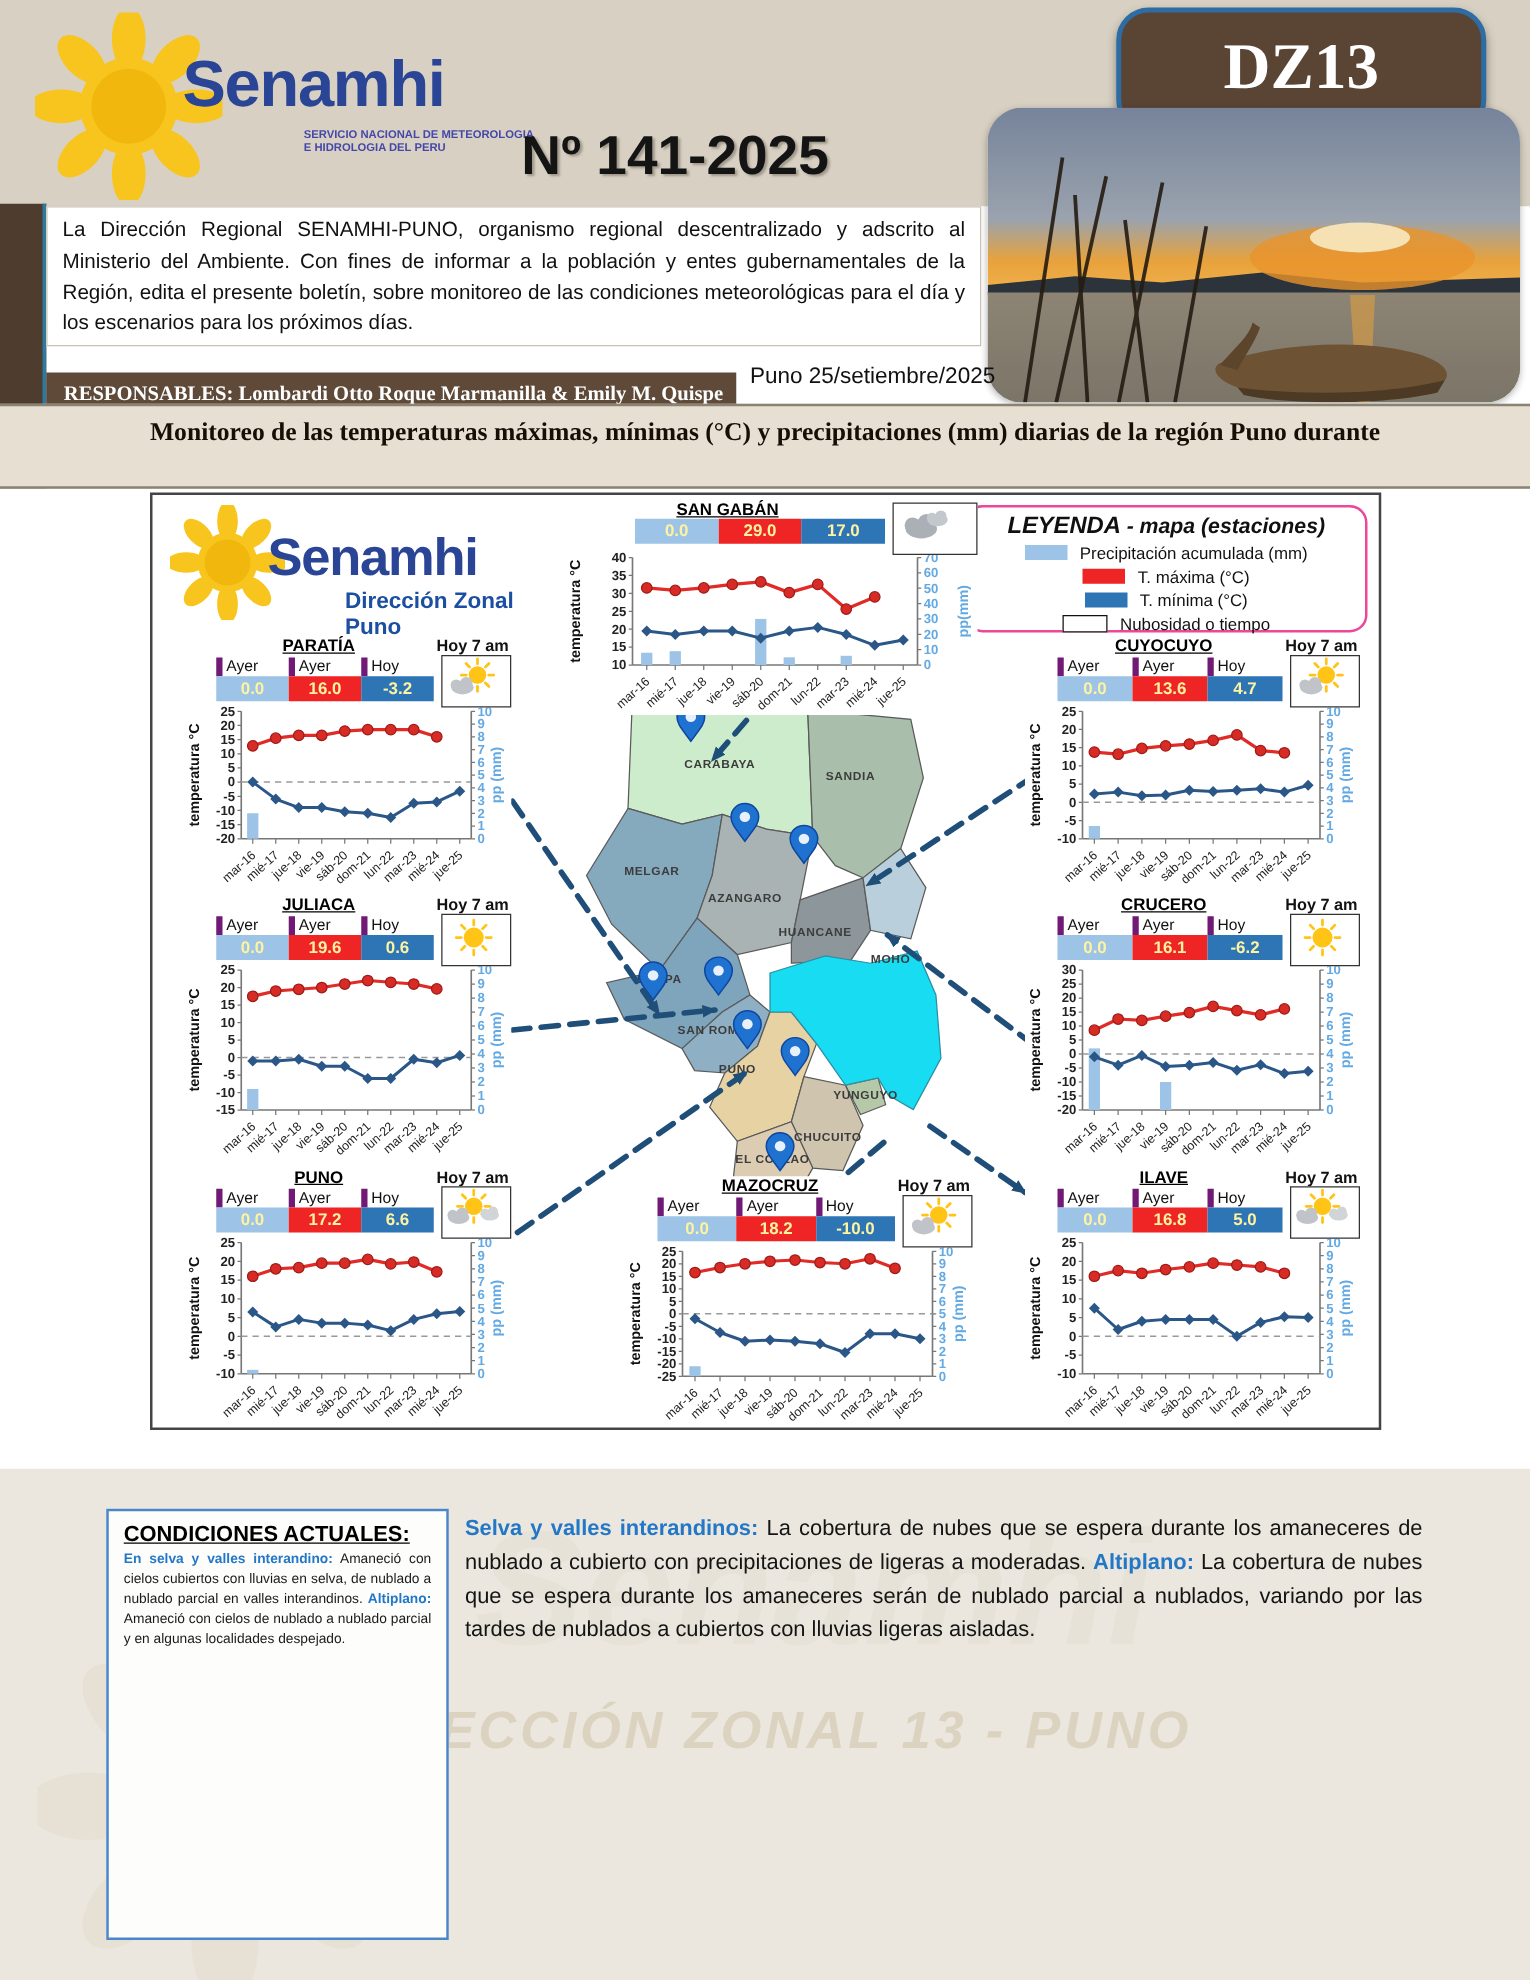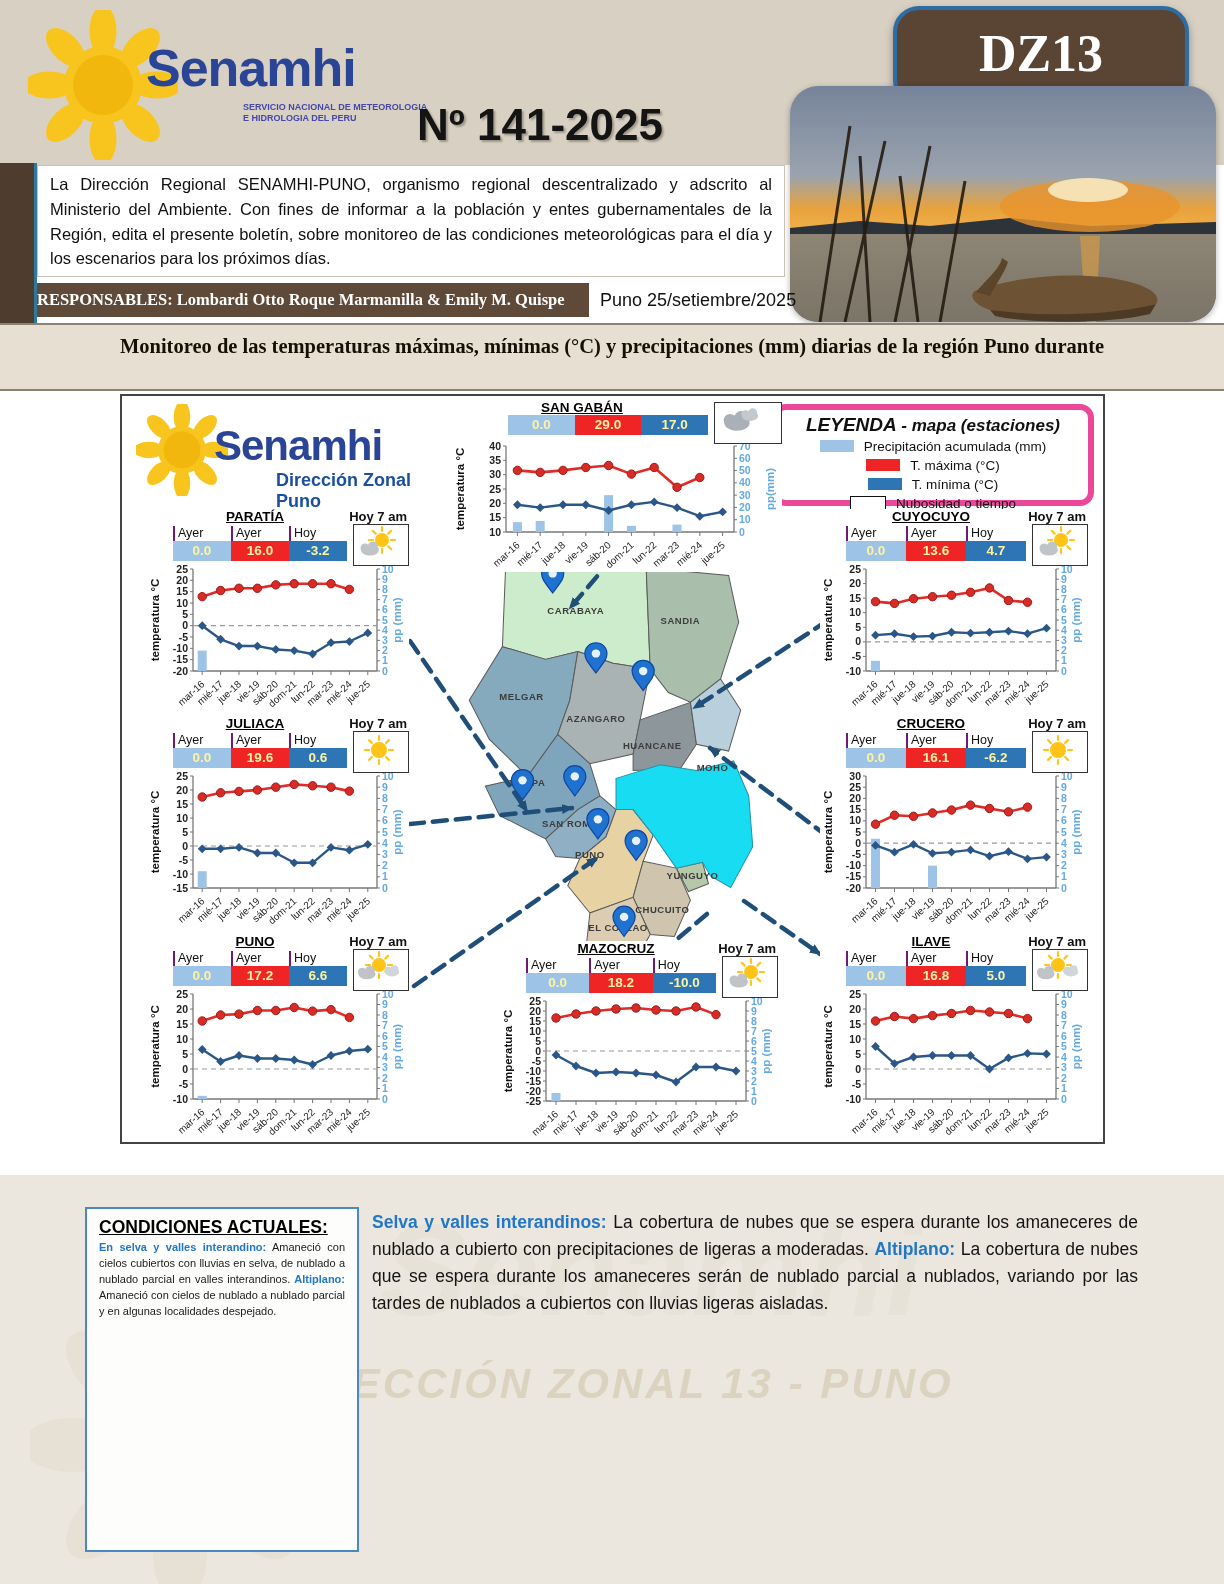--- a/index.html
+++ b/index.html
@@ -17,49 +17,49 @@
         font-size:44px;color:#141414;text-shadow:2px 2px 2px #9f978a;}
   .dz-badge{position:absolute;left:893px;top:6px;width:288px;height:92px;background:#5a4434;
         border:4px solid #2e6da4;border-radius:26px;color:#fff;font-family:"Liberation Serif",serif;
         font-weight:bold;font-size:52px;text-align:center;line-height:88px;box-shadow:0 4px 8px rgba(0,0,0,.35);}
   .photo{position:absolute;left:790px;top:86px;width:426px;height:236px;border-radius:28px;overflow:hidden;
         box-shadow:0 2px 6px rgba(0,0,0,.3);}
   .left-strip{position:absolute;left:0;top:163px;width:34px;height:228px;background:#4e3d2e;border-right:3px solid #2d7a9e;}
   .intro-box{position:absolute;left:37px;top:165px;width:748px;height:112px;background:#fff;
         border:1px solid #c9c2b4;padding:6px 12px 20px 12px;box-sizing:border-box;}
   .intro-box p{margin:0;font-size:16.5px;line-height:1.5;color:#111;text-align:justify;}
-  .resp-bar{position:absolute;left:37px;top:283px;width:552px;height:34px;background:#5f4a39;color:#fff;
-        font-family:"Liberation Serif",serif;font-weight:bold;font-size:16.5px;line-height:34px;box-sizing:border-box;}
+  .resp-bar{position:absolute;left:37px;top:298px;width:552px;height:34px;background:#5f4a39;color:#fff;
+        font-family:"Liberation Serif",serif;font-weight:bold;font-size:16.5px;line-height:34px;padding-left:14px;box-sizing:border-box;}
   .date-box{position:absolute;left:600px;top:283px;width:200px;height:34px;font-size:18px;color:#111;line-height:34px;}
   .section-title{position:absolute;left:0;top:323px;width:1224px;height:68px;background:#e7e0d2;
         border-top:2px solid #8a8273;border-bottom:2px solid #8a8273;text-align:center;
         font-family:"Liberation Serif",serif;font-weight:bold;color:#160f06;font-size:20.5px;line-height:1.5;padding-top:6px;box-sizing:border-box;}
   
   .panel{position:absolute;left:120px;top:394px;width:985px;height:750px;background:#fff;border:2px solid #444;box-sizing:border-box;}
   .panel-logo{position:absolute;left:14px;top:8px;width:290px;height:100px;z-index:2;}
   .panel-logo .pl-text{position:absolute;left:78px;top:18px;font-weight:bold;font-size:42px;color:#2b4596;letter-spacing:-1px;}
   .panel-logo .pl-sub{position:absolute;left:140px;top:66px;font-weight:bold;font-size:18px;color:#1c4fa1;}
   #map{position:absolute;left:305px;top:158px;width:372px;height:400px;z-index:0;}
   #arrows{position:absolute;left:0;top:0;width:985px;height:748px;z-index:1;pointer-events:none;}
-  .legend{position:absolute;left:650px;top:8px;width:322px;height:102px;background:#fff;border:6px solid #ec4899;
+  .legend{position:absolute;left:650px;top:8px;width:322px;height:102px;background:#fff;border:2px solid #ec4899;
         border-radius:14px;padding:4px 10px;box-sizing:border-box;z-index:2;}
   .legend .lg-title{font-style:italic;font-weight:bold;font-size:19px;color:#101010;text-align:center;}
   .legend .lg-title .lt2{font-size:17px;}
   .lg-row{display:flex;align-items:center;height:18px;margin-top:1px;justify-content:center;}
   .lg-sw{width:34px;height:12px;margin-right:10px;flex:0 0 auto;}
   .sw0{background:#9dc3e6;}.sw1{background:#ee2524;}.sw2{background:#2e75b6;}.sw3{background:#fff;border:1.5px solid #111;}
   .lg-lab{font-size:13.5px;color:#111;}
   
   .station{position:absolute;background:#fff;z-index:2;}
   .st-title{position:absolute;left:0;right:46px;top:0;text-align:center;font-weight:bold;font-size:13.5px;color:#000;}
   .st-title span{text-decoration:underline;}
   .hoy{position:absolute;top:0;right:2px;font-weight:bold;font-size:13px;color:#111;}
   .st-hdr{position:absolute;top:17px;left:26px;}
   .st-days{display:flex;}
-  .st-days .d{flex:1;font-size:12.5px;color:#111;border-left:2px solid #701a75;padding-left:3px;height:15px;background:#fff;}
+  .st-days .d{flex:1;font-size:12.5px;color:#111;border-left:5px solid #701a75;padding-left:3px;height:15px;background:#fff;}
   .st-vals{display:flex;height:20px;}
   .st-vals .v{flex:1;text-align:center;font-weight:bold;font-size:13.5px;color:#fdf3a0;line-height:20px;}
   .v.pp{background:#9dc3e6;}.v.mx{background:#ee2524;}.v.mn{background:#2e75b6;}
   .iconbox{position:absolute;right:0;width:54px;height:40px;background:#fff;border:1.5px solid #333;z-index:3;}
   .plot{position:absolute;left:0;bottom:0;}
   
   .bottom{position:absolute;left:0;top:1175px;width:1224px;height:409px;background:#ebe7de;}
   .wm-zonal{position:absolute;left:0;top:185px;width:1224px;text-align:center;font-weight:bold;font-style:italic;
         font-size:42px;letter-spacing:3px;color:#dbd2bf;}
   .wm-senamhi{position:absolute;left:380px;top:20px;font-weight:bold;font-style:italic;font-size:130px;color:#e4dfd3;opacity:.55;}

